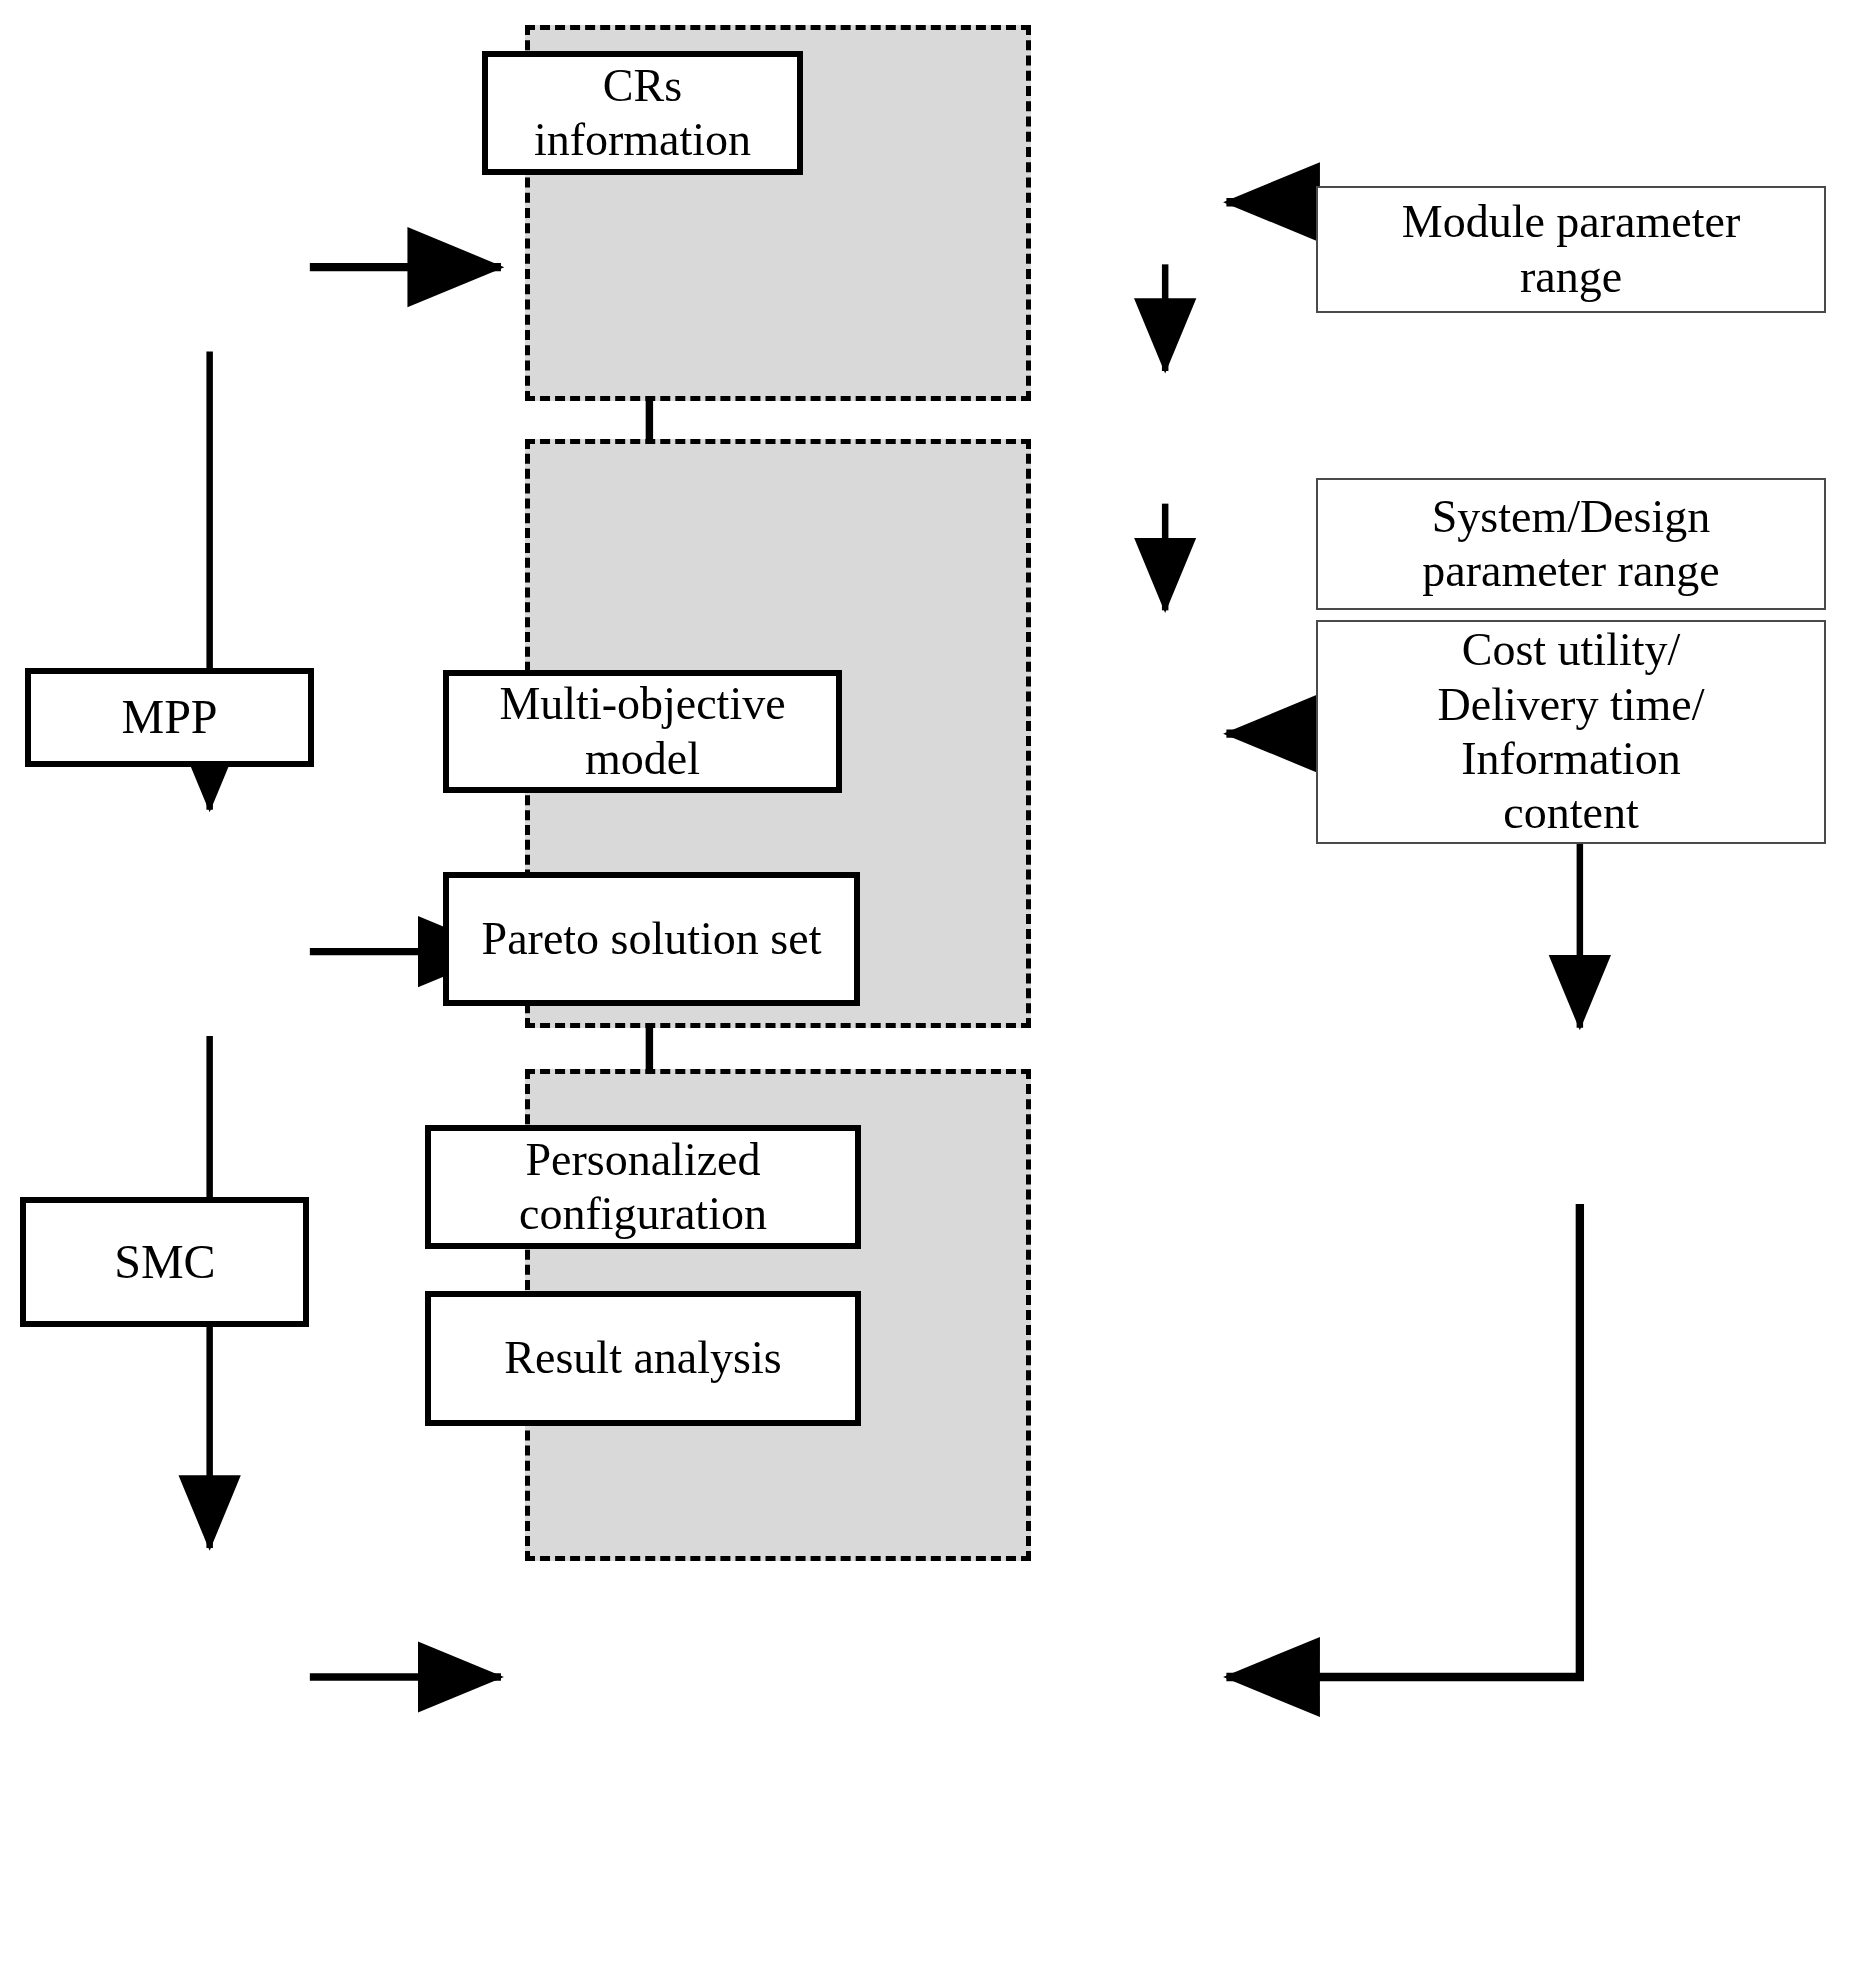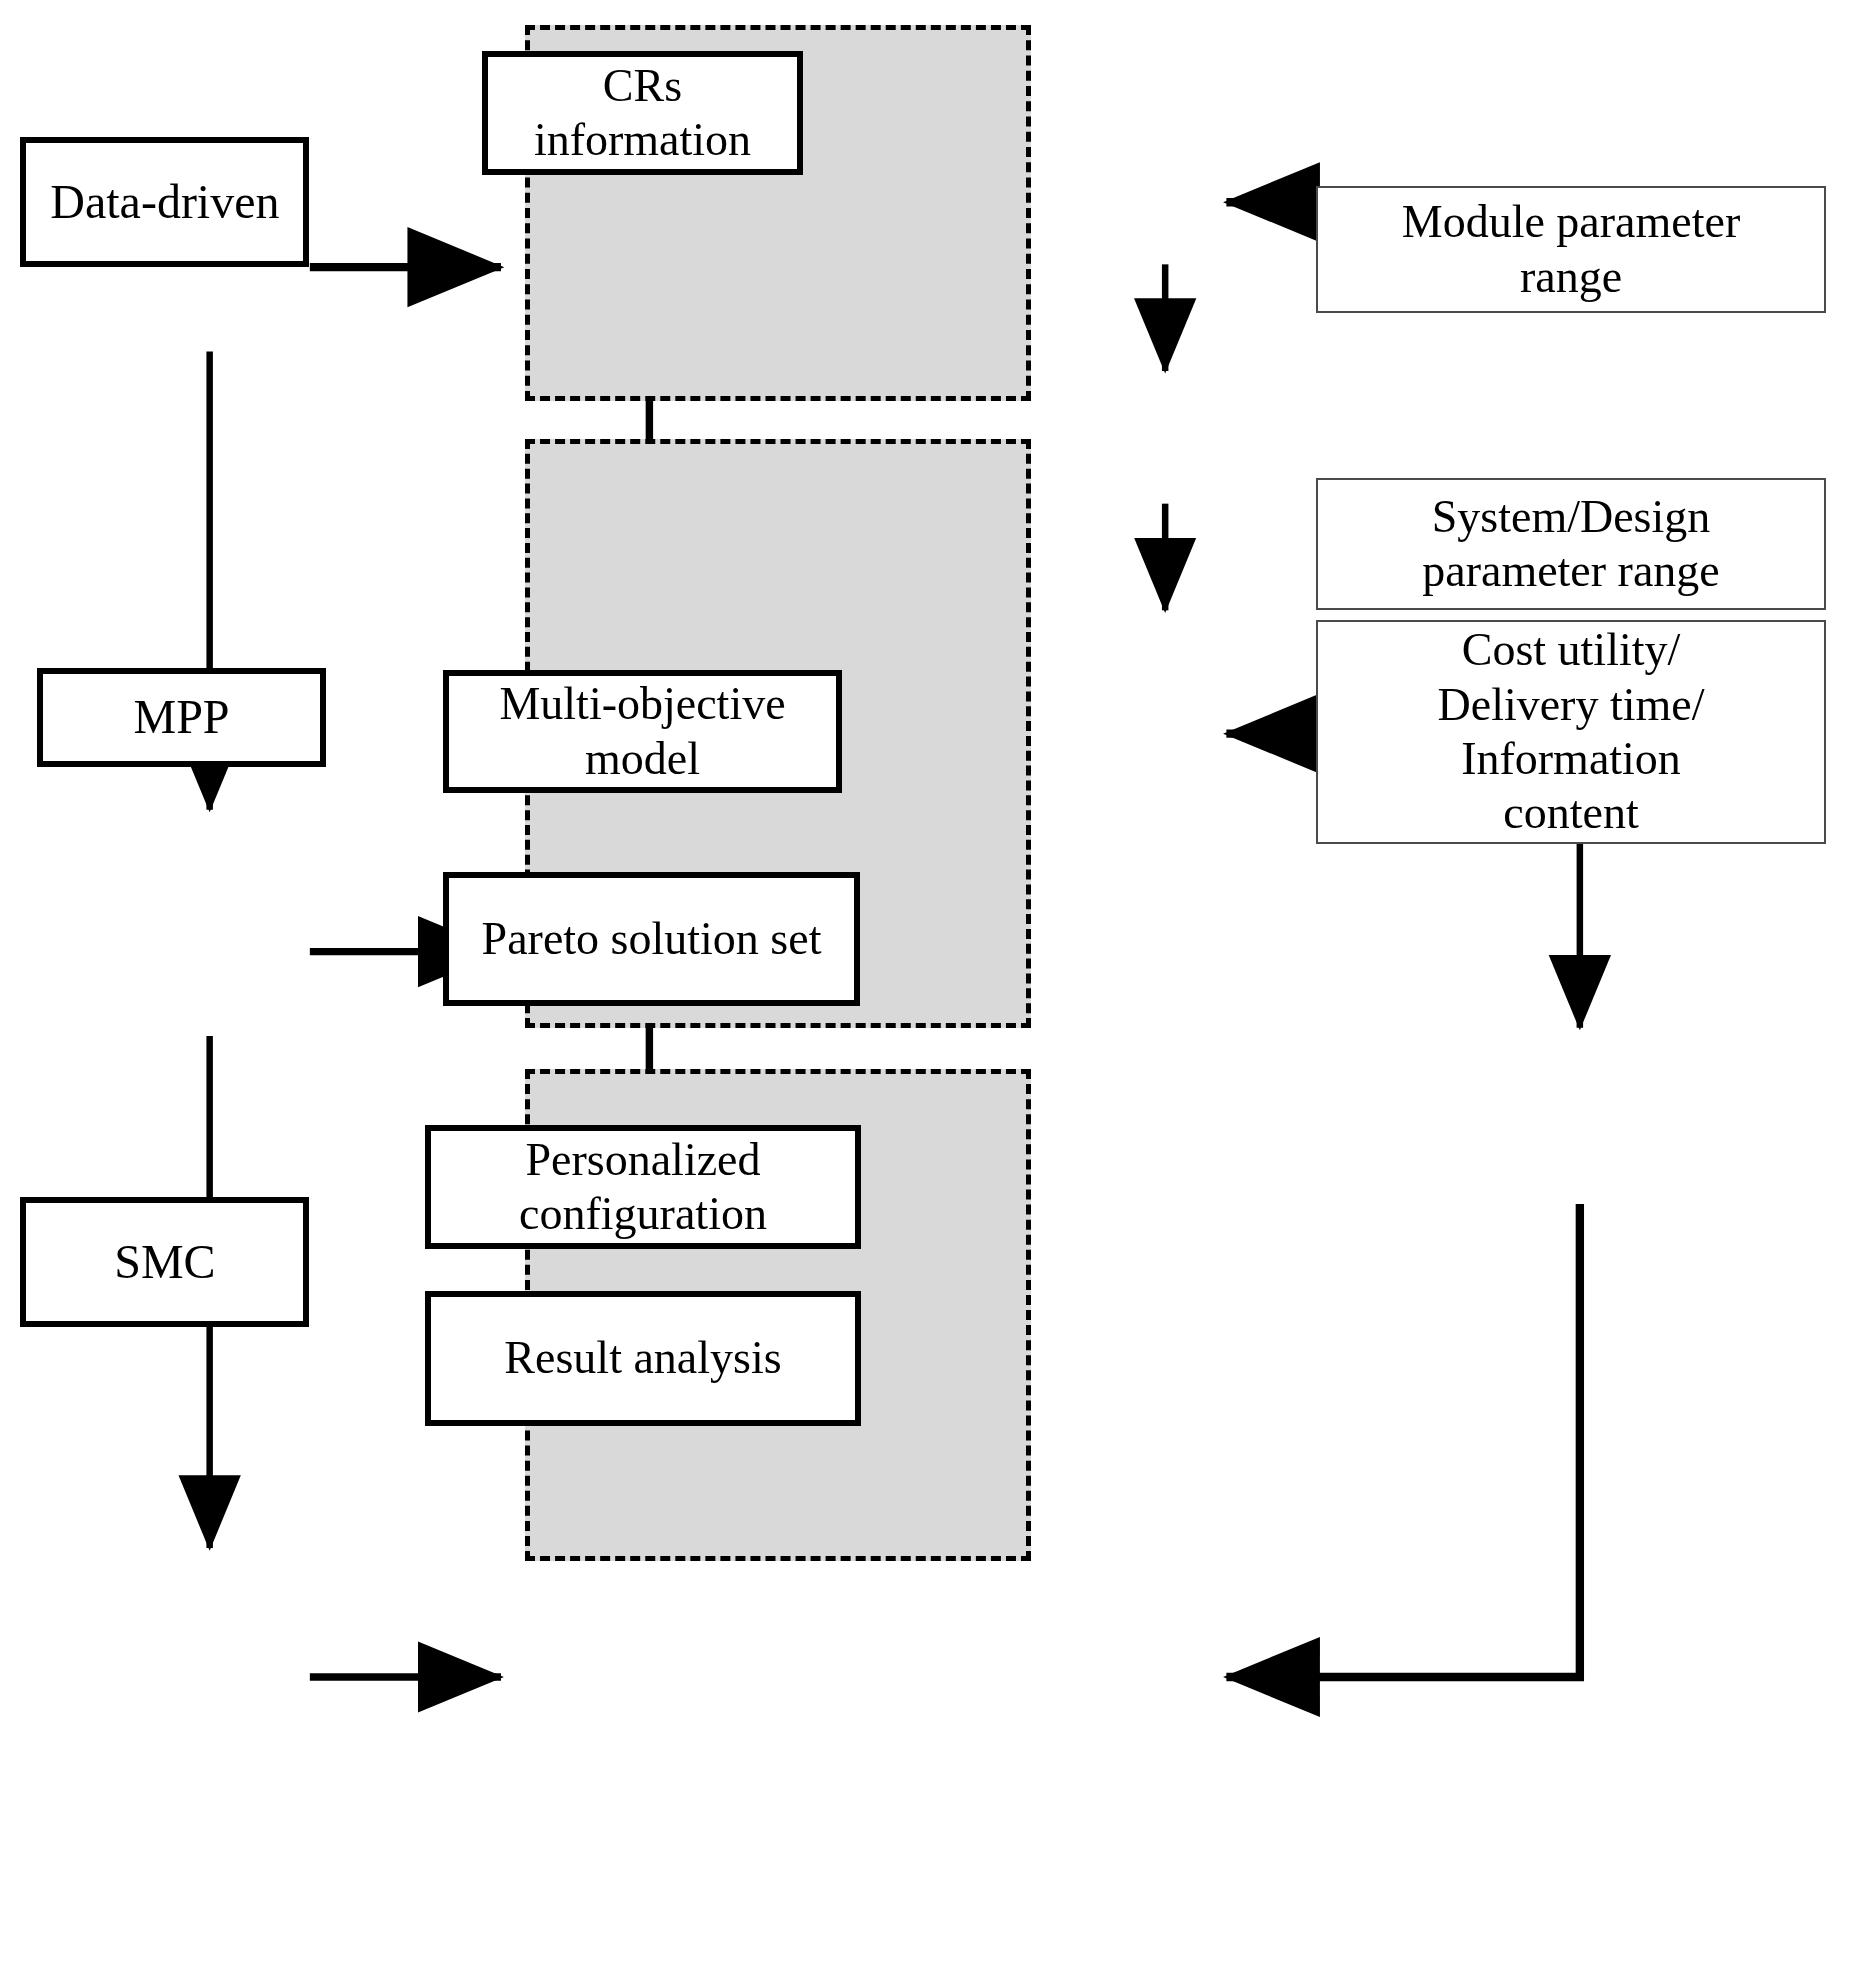--- a/index.html
+++ b/index.html
@@ -144,25 +144,22 @@
       <polyline points="1703,1298 1703,1808 1322,1808" fill="none" stroke="#000" stroke-width="9" marker-end="url(#ah)"></polyline>
     </g>
   </svg>
 
   <div class="group-box" style="left:525px; top:25px; width:506px; height:376px;"></div>
 
   <div class="group-box" style="left:525px; top:439px; width:506px; height:589px;"></div>
 
   <div class="group-box" style="left:525px; top:1069px; width:506px; height:492px;"></div>
 
-  <div class="node thick" style="left:20.4px; top:137px; width:289px; height:130px; font-size:48px;">
-    <span class="lbl">Data-driven</span>
-  </div>
-
-  <div class="node thick" style="left:37px; top:668px; width:289px; height:99px; font-size:48px;">
+
+  <div class="node thick" style="left:25px; top:668px; width:289px; height:99px; font-size:48px;">
     <span class="lbl">MPP</span>
   </div>
 
   <div class="node thick" style="left:20.4px; top:1197px; width:289px; height:130px; font-size:48px;">
     <span class="lbl">SMC</span>
   </div>
 
   <div class="node thick" style="left:482px; top:51px; width:321px; height:124px; font-size:46px;">
     <span class="lbl">CRs<br>information</span>
   </div>

